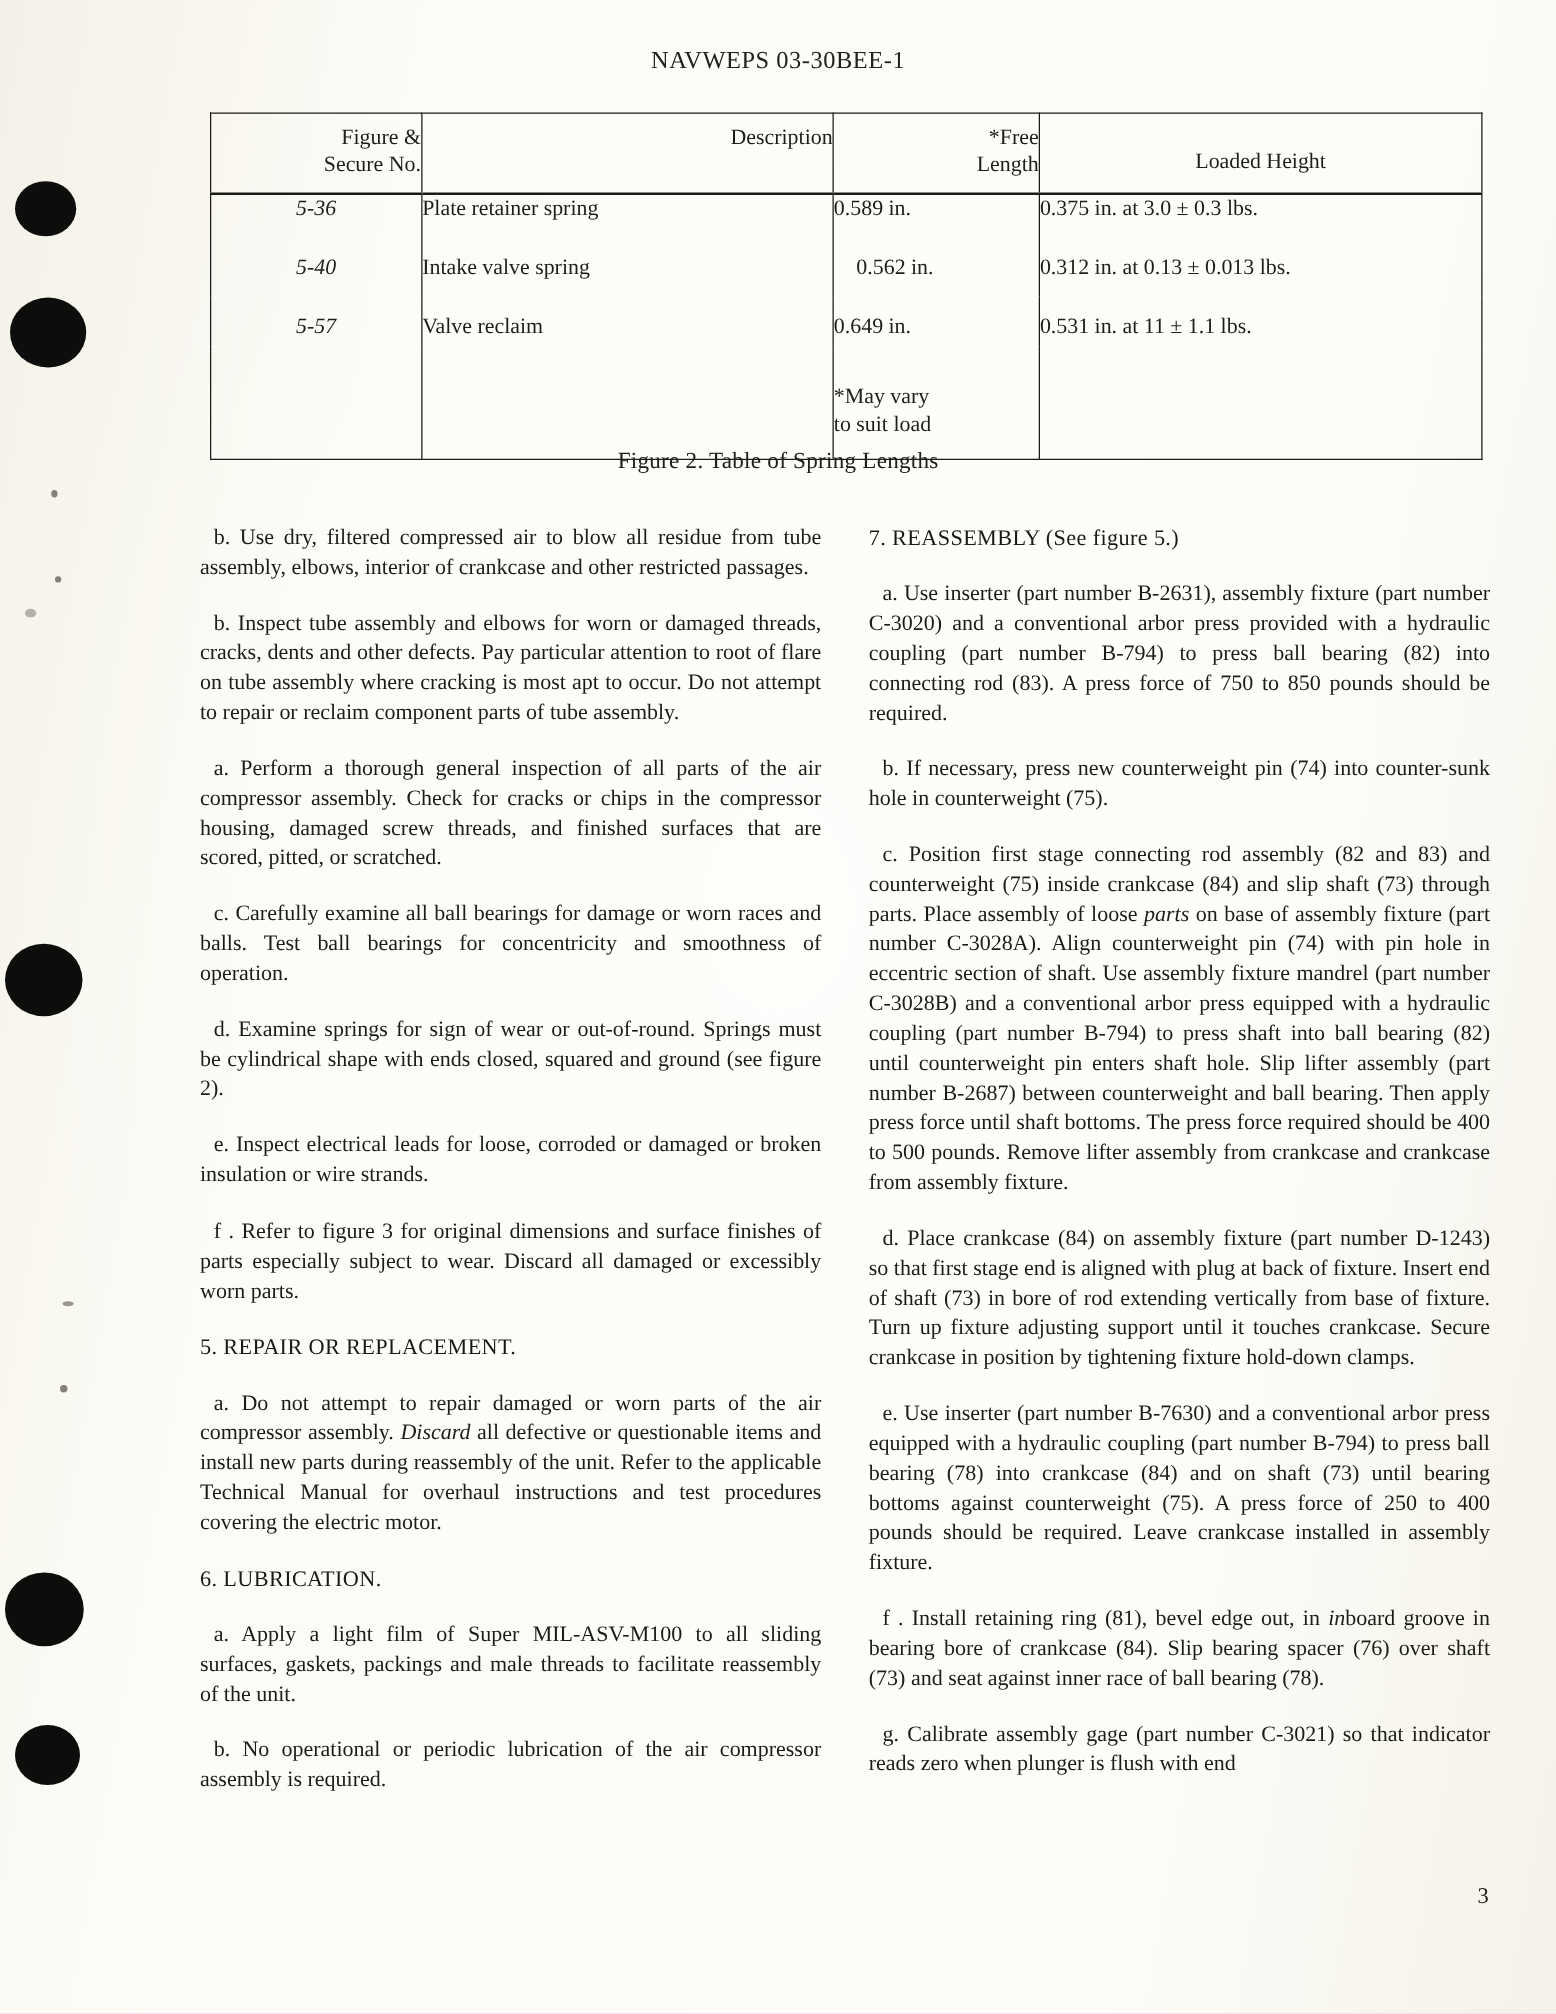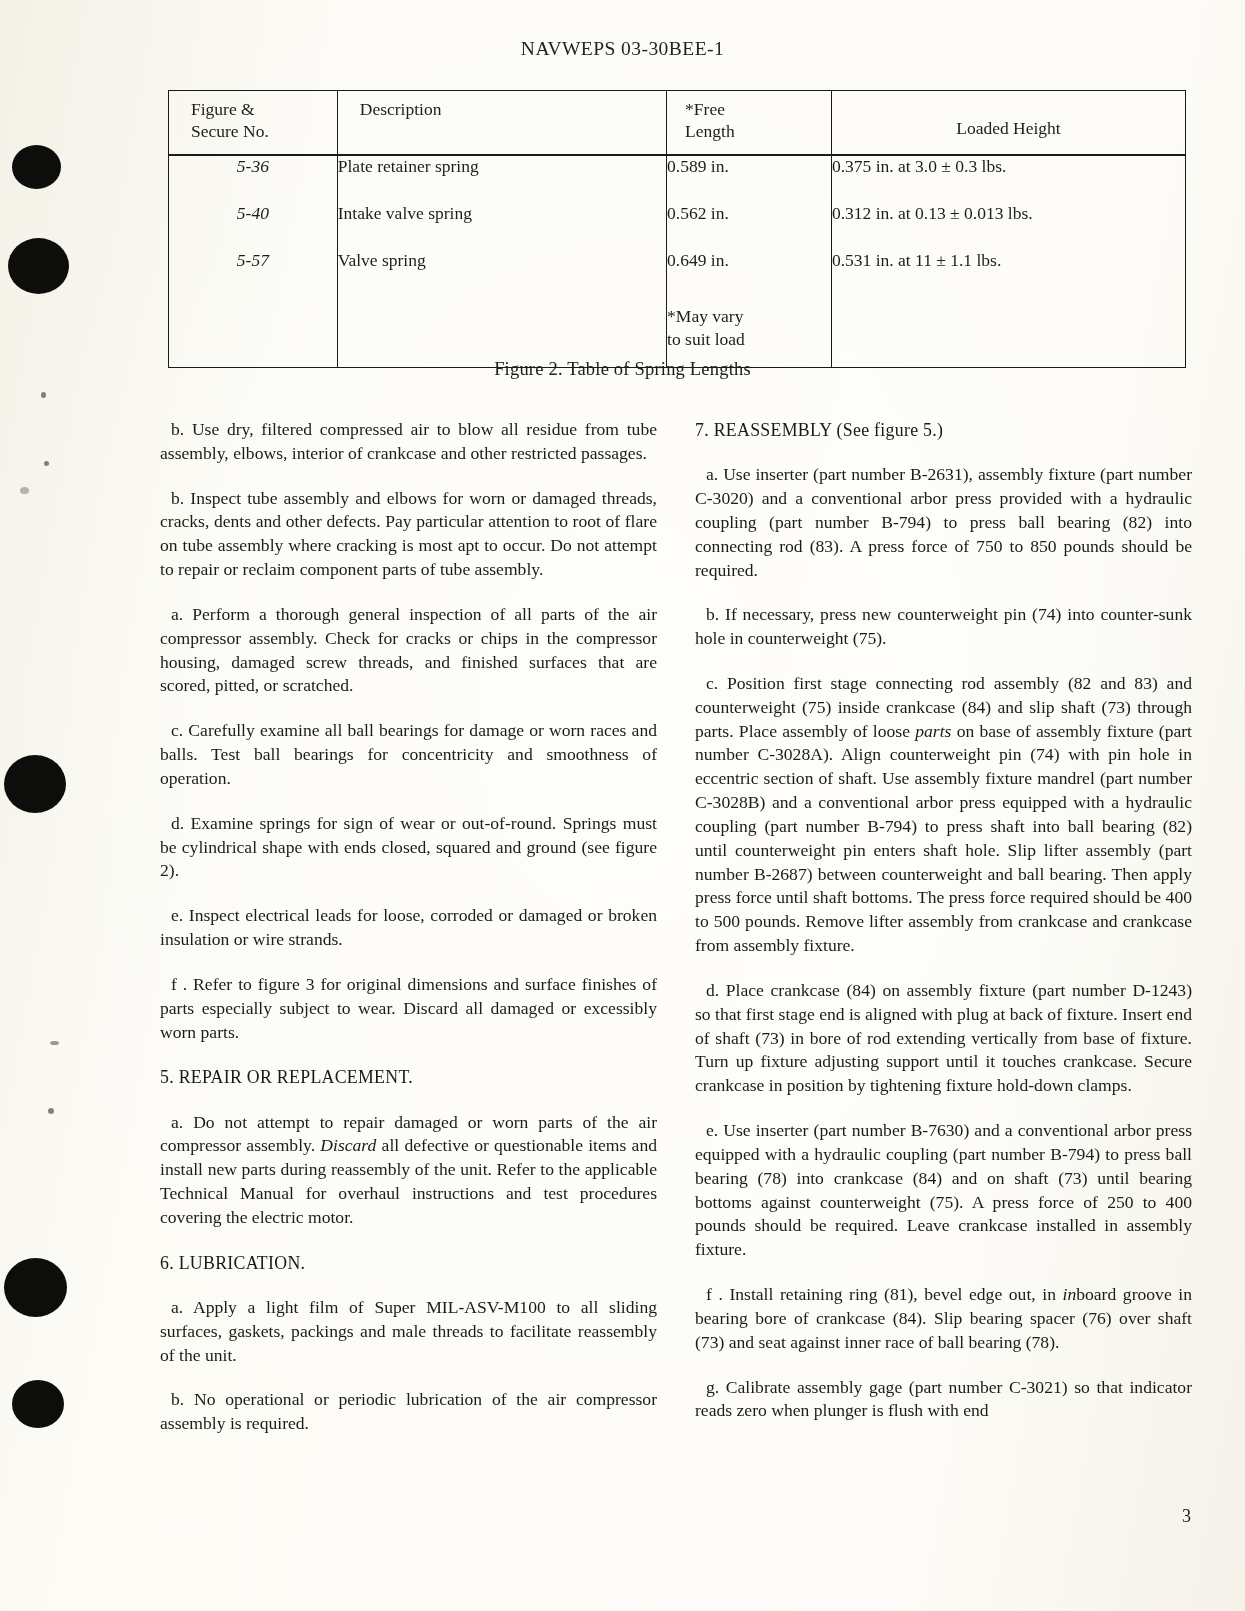--- a/index.html
+++ b/index.html
@@ -73,21 +73,21 @@
     border: 1.6px solid #1a1a16;
     padding: 0;
     font-weight: normal;
     vertical-align: top;
   }
   table.spring-table thead th {
     border-bottom-width: 2.6px;
     height: 56px;
     padding: 7px 0 0 0;
   }
-  .th-inner { padding-left: 22px; text-align: left; line-height: 1.28; }
+  .th-inner { padding-left: 22px; text-align: right; line-height: 1.28; }
   .th-center { text-align: center; padding-left: 0; }
   .col-idx   { width: 172px; }
   .col-desc  { width: 338px; }
   .col-free  { width: 168px; }
   .col-load  { width: 366px; }
 
   .cell-idx  { text-align: center; padding: 14px 0 0 0; font-style: italic; }
   .cell-desc { padding: 14px 0 0 22px; }
   .cell-free { padding: 14px 0 0 20px; }
   .cell-load { padding: 14px 0 0 22px; }
@@ -203,25 +203,25 @@
       <tbody>
         <tr class="row-tall">
           <td class="cell-idx" rowspan="4" style="vertical-align:top;">
             <div style="padding-bottom:26px;">5-36</div>
             <div style="padding-bottom:26px;">5-40</div>
             <div>5-57</div>
           </td>
           <td class="cell-desc" rowspan="4" style="vertical-align:top;">
             <div style="padding-bottom:26px;">Plate retainer spring</div>
             <div style="padding-bottom:26px;">Intake valve spring</div>
-            <div>Valve spring</div>
+            <div>Valve reclaim</div>
           </td>
           <td class="cell-free" rowspan="4" style="vertical-align:top;">
             <div style="padding-bottom:26px;">0.589 in.</div>
-            <div style="padding-bottom:26px;">0.562 in.</div>
+            <div style="padding-bottom:26px;margin-left:18px;">0.562 in.</div>
             <div>0.649 in.</div>
             <div class="free-note" style="padding-left:0;">
               <span>*May vary</span><br>
               <span>to suit load</span>
             </div>
           </td>
           <td class="cell-load" rowspan="4" style="vertical-align:top;">
             <div style="padding-bottom:26px;">0.375 in. at 3.0 ± 0.3 lbs.</div>
             <div style="padding-bottom:26px;">0.312 in. at 0.13 ± 0.013 lbs.</div>
             <div>0.531 in. at 11 ± 1.1 lbs.</div>

